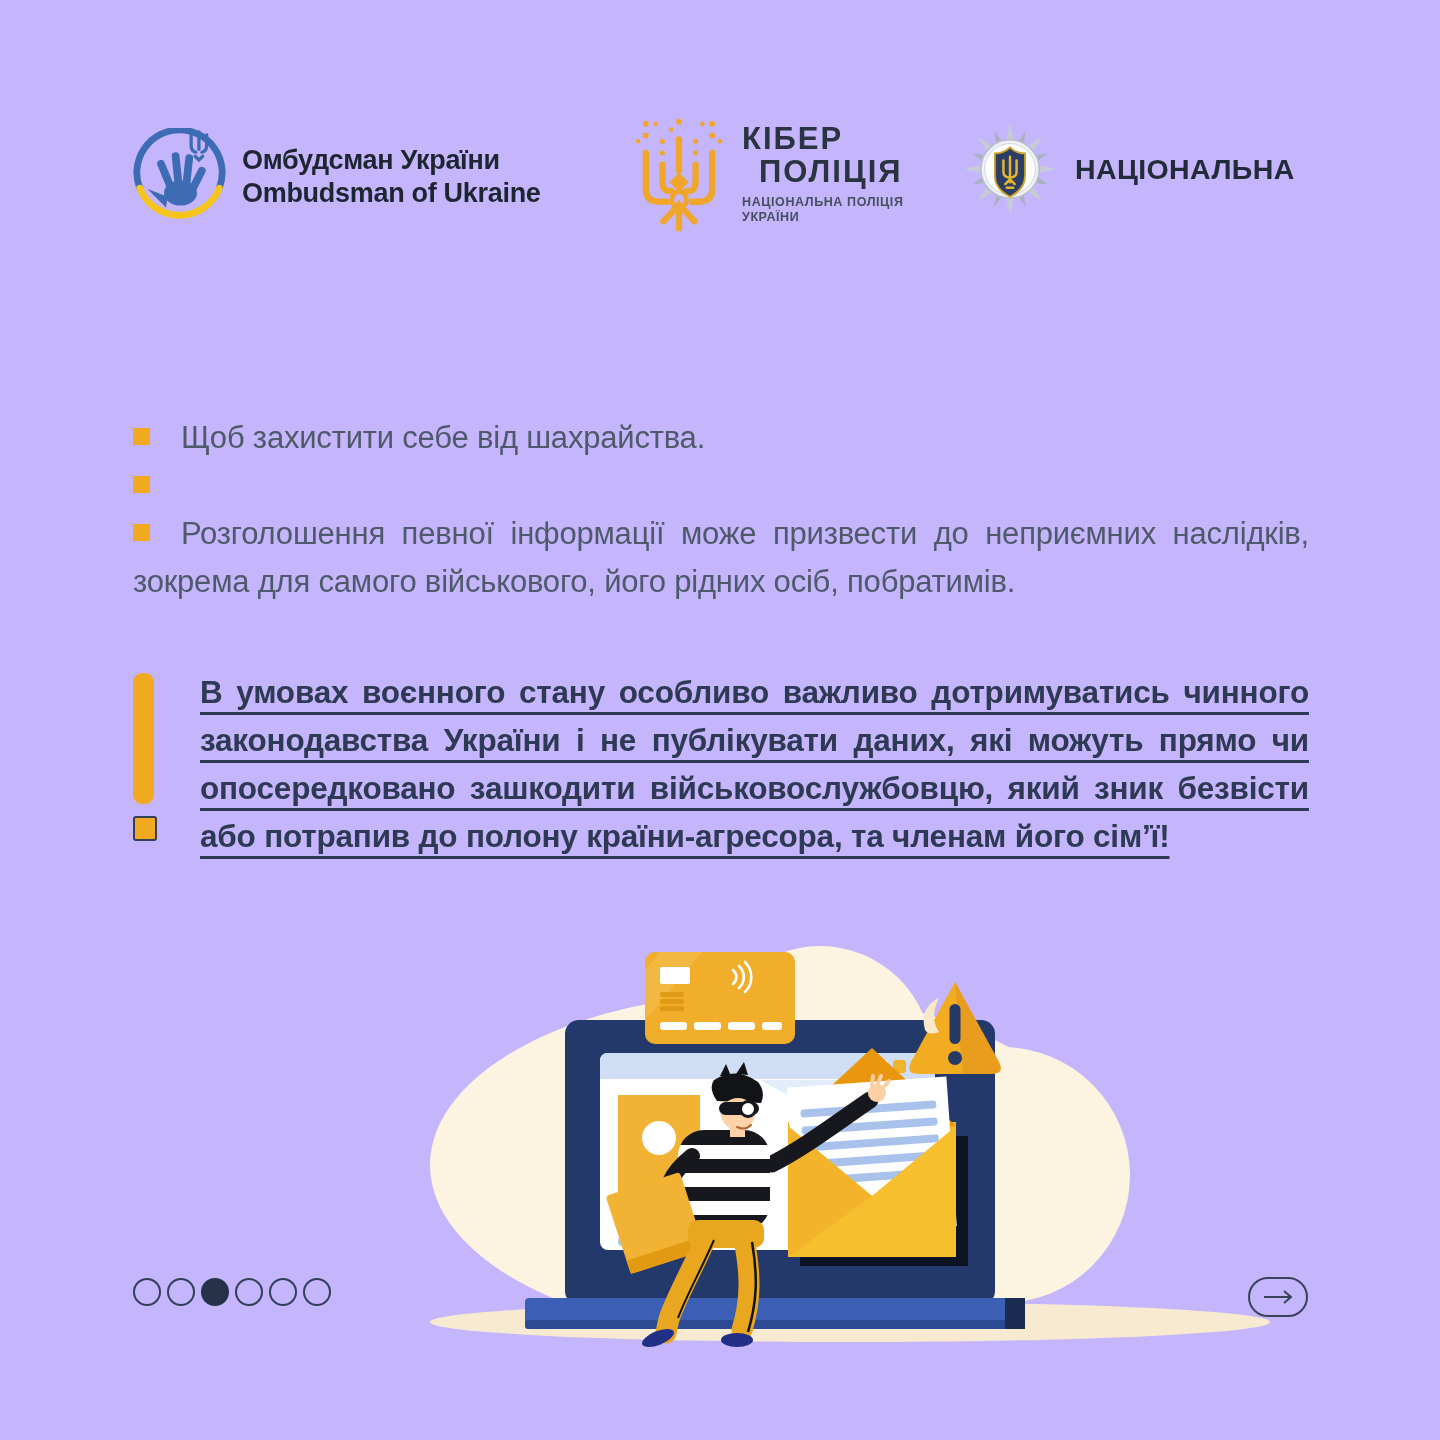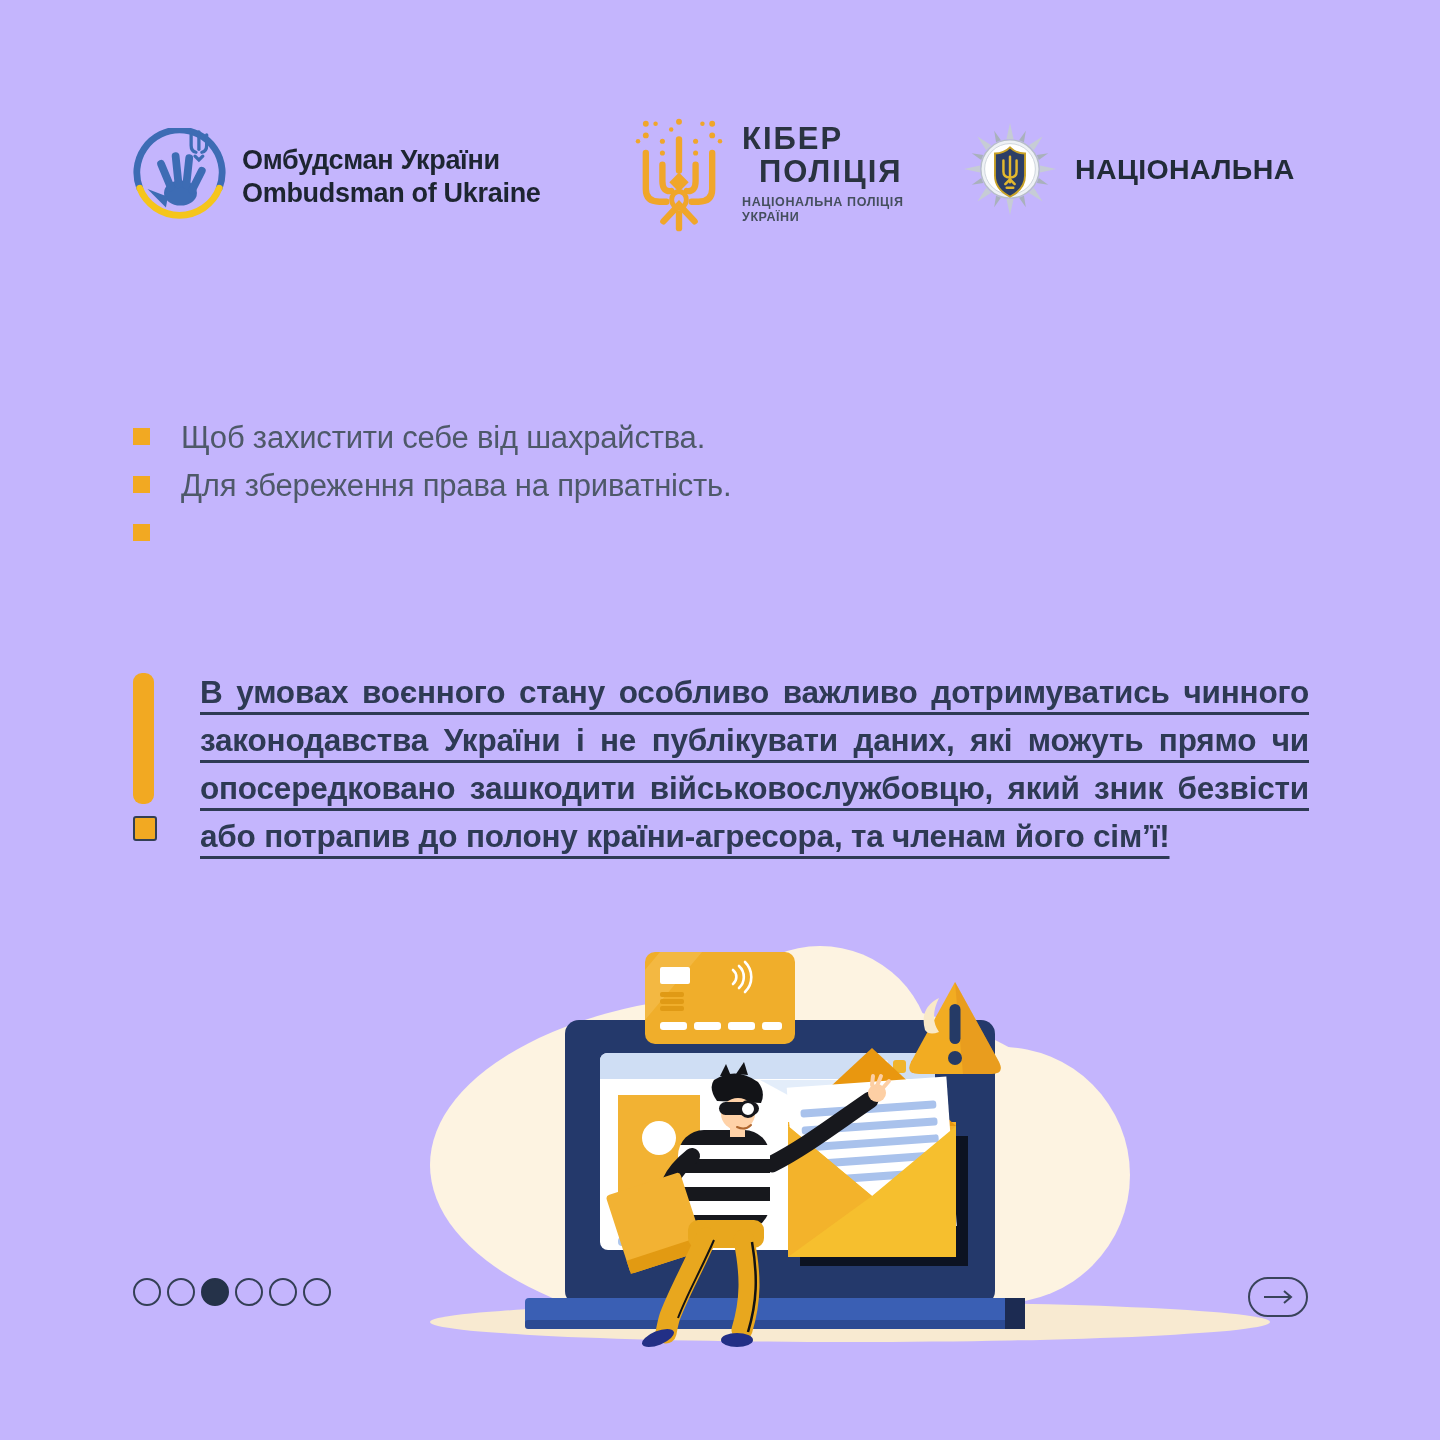--- a/index.html
+++ b/index.html
@@ -158,22 +158,22 @@
       </g>
     </svg>
     <div class="txt">
       <div>НАЦІОНАЛЬНА</div>
     </div>
   </div>
 
 
   <div class="bullets">
     <p class="bullet"><span class="sq"></span><span>Щоб захистити себе від шахрайства.</span></p>
-    <p class="bullet"><span class="sq"></span><span>Для збереження права на приватність.</span></p>
     <p class="bullet"><span class="sq"></span></p>
+    <p class="bullet"><span class="sq"></span><span>Розголошення певної інформації може призвести до неприємних наслідків, зокрема для самого військового, його рідних осіб, побратимів.</span></p>
   </div>
 
   <div class="warning">
     <div class="excl">
       <span class="bar"></span>
         <span class="dot"></span>
     </div>
     <p class="warning-text">В умовах воєнного стану особливо важливо дотримуватись чинного законодавства України і не публікувати даних, які можуть прямо чи опосередковано зашкодити військовослужбовцю, який зник безвісти або потрапив до полону країни-агресора, та членам його сім’ї!</p>
   </div>
 

